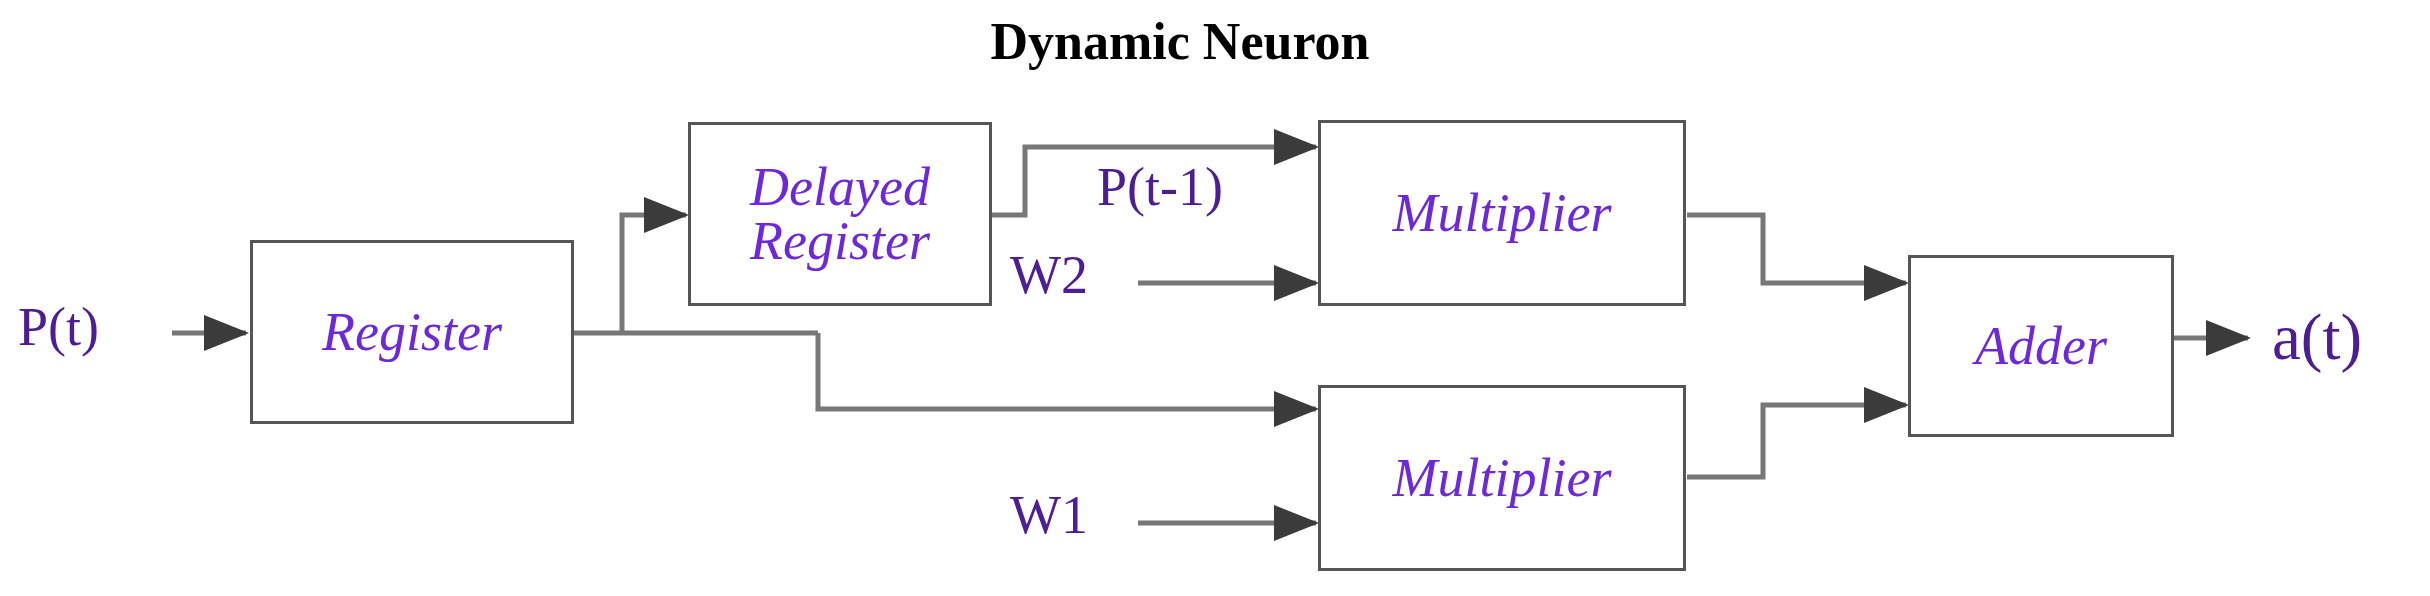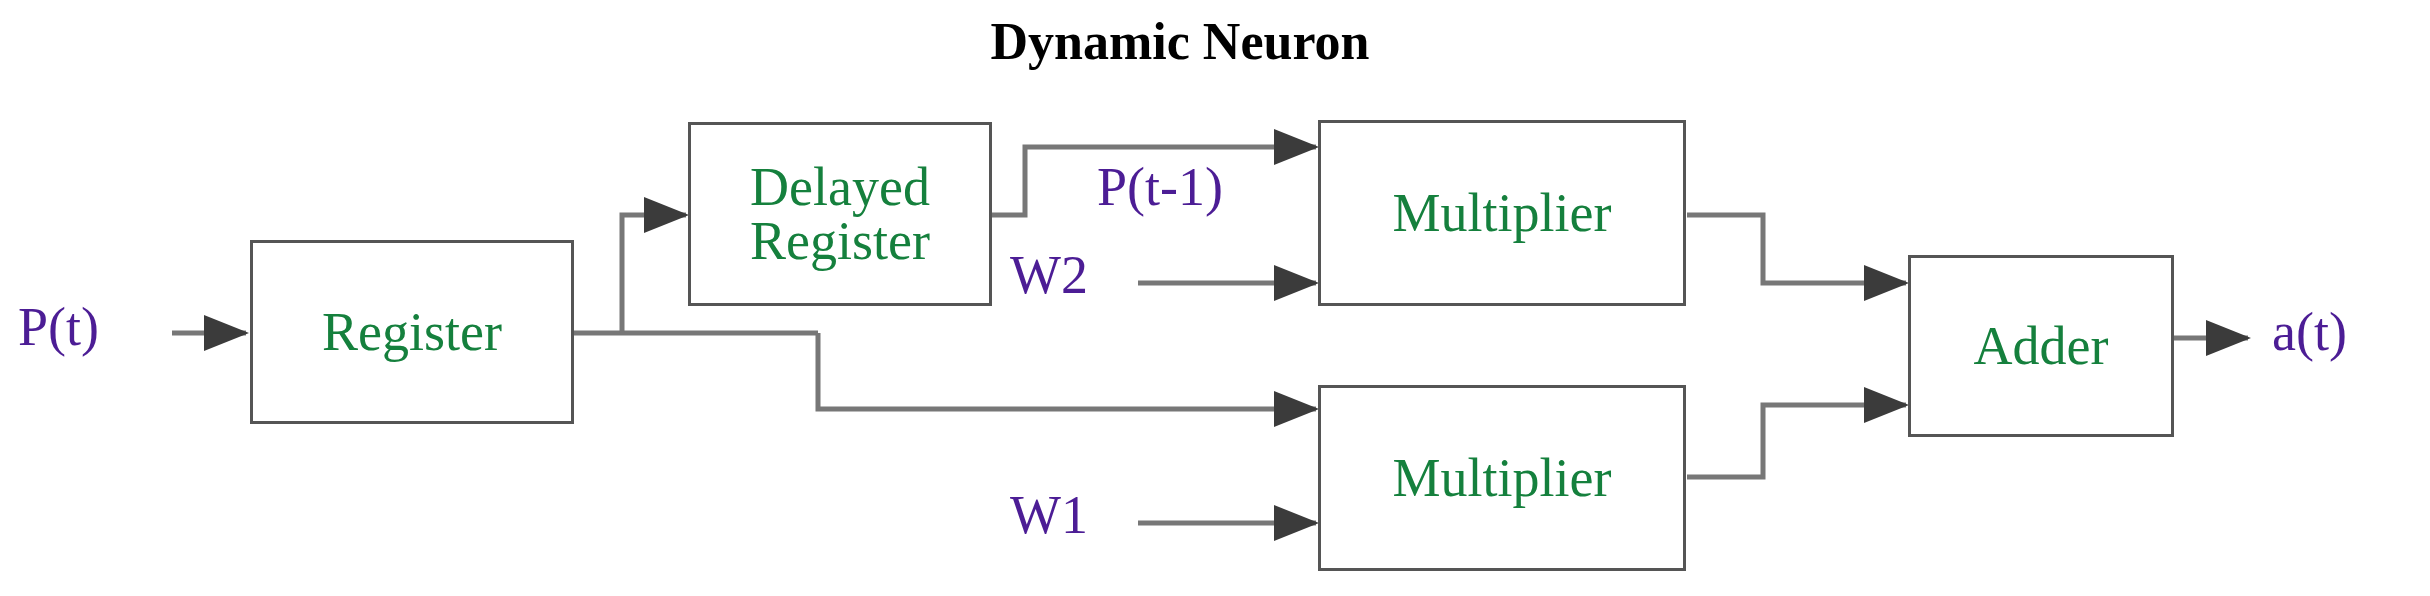--- a/index.html
+++ b/index.html
@@ -17,22 +17,23 @@
   }
   .box {
     position: absolute;
     box-sizing: border-box;
     background: #ffffff;
     border: 3px solid #555555;
     display: flex;
     align-items: center;
     justify-content: center;
     text-align: center;
-    color: #15803d;
+    color: #6d28d9;
     line-height: 1.0;
+    font-style: italic;
   }
   .box .box-label {
     display: block;
     white-space: pre-line;
   }
   .label {
     position: absolute;
     color: #4c1d95;
     white-space: nowrap;
     line-height: 1.0;
@@ -116,15 +117,15 @@
   </div>
 
   <div class="label" style="left:18px; top:300px; font-size:54px;">P(t)</div>
 
   <div class="label" style="left:1097px; top:160px; font-size:54px;">P(t-1)</div>
 
   <div class="label" style="left:1010px; top:248px; font-size:54px;">W2</div>
 
   <div class="label" style="left:1010px; top:488px; font-size:54px;">W1</div>
 
-  <div class="label" style="left:2272px; top:305px; font-size:54px;">a(t)</div>
+  <div class="label" style="left:2272px; top:305px; font-size:65px;">a(t)</div>
 
 </div>
 
 </body></html>

